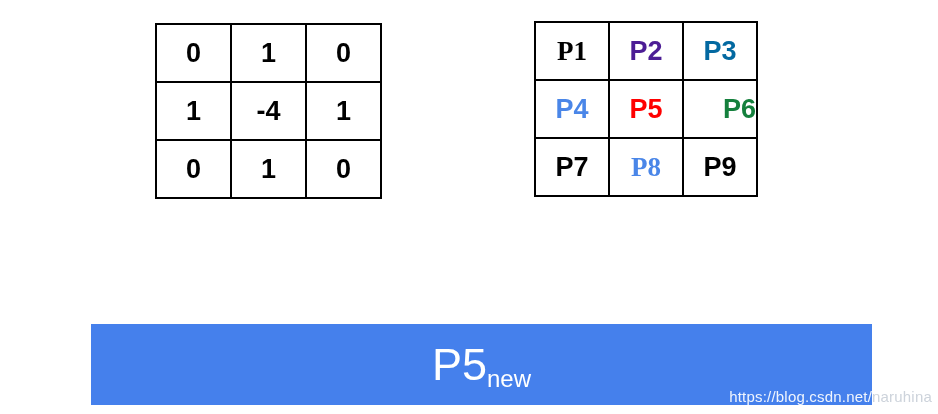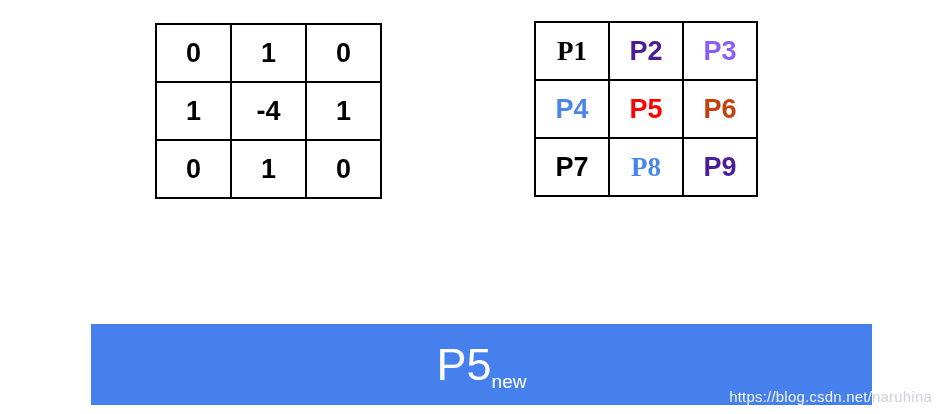--- a/index.html
+++ b/index.html
@@ -55,21 +55,21 @@
     display: flex;
     align-items: center;
     justify-content: center;
     color: #ffffff;
     font-size: 45px;
     font-weight: 100;
     letter-spacing: 0px;
     white-space: nowrap;
   }
   .formula sub {
-    font-size: 19px;
+    font-size: 24px;
     font-weight: 100;
     align-self: flex-end;
     position: relative;
     top: -14px;
     line-height: 1;
   }
   
   .watermark {
     position: absolute;
     font-size: 15px;
@@ -112,31 +112,31 @@
       <td>0</td>
     </tr>
   </tbody>
     </table>
 
   <table class="grid pixels">
     <tbody>
         <tr>
       <td style="color: rgb(0, 0, 0); font-family: Liberation Serif, serif;">P1</td>
       <td style="color: #4c1d95;">P2</td>
-      <td style="color: #8b5cf6; border-radius: 12px;">P3</td>
+      <td style="color: #0369a1; border-radius: 12px;">P3</td>
     </tr>
     <tr>
       <td style="color: rgb(74, 134, 232); margin-top: 24px;">P4</td>
       <td style="color: rgb(255, 0, 0);">P5</td>
-      <td style="color: #c2410c;">P6</td>
+      <td style="color: #15803d; text-align: right;">P6</td>
     </tr>
     <tr>
       <td style="color: rgb(0, 0, 0);">P7</td>
       <td style="color: rgb(74, 134, 232); font-family: Liberation Serif, serif;">P8</td>
-      <td style="color: #4c1d95;">P9</td>
+      <td style="color: #000000;">P9</td>
     </tr>
   </tbody>
     </table>
 
   <div class="watermark gray">https://blog.csdn.net/naruhina</div>
 
   <div class="banner" style="background-color: rgb(69, 128, 236);">
     <div class="formula" style="color: rgb(255, 255, 255);">
       <span>P5</span>
         <sub>new</sub>

